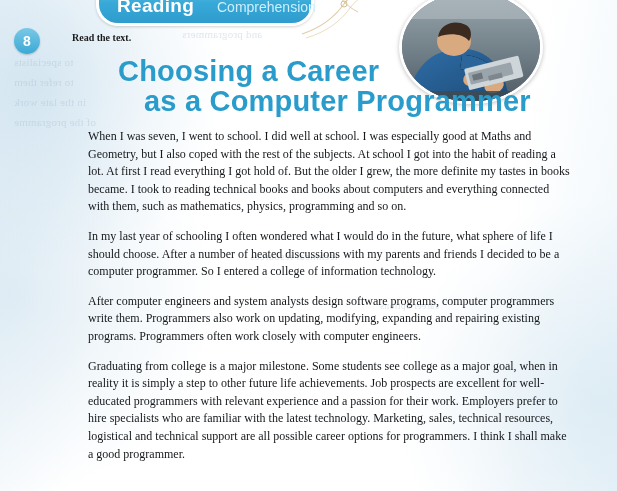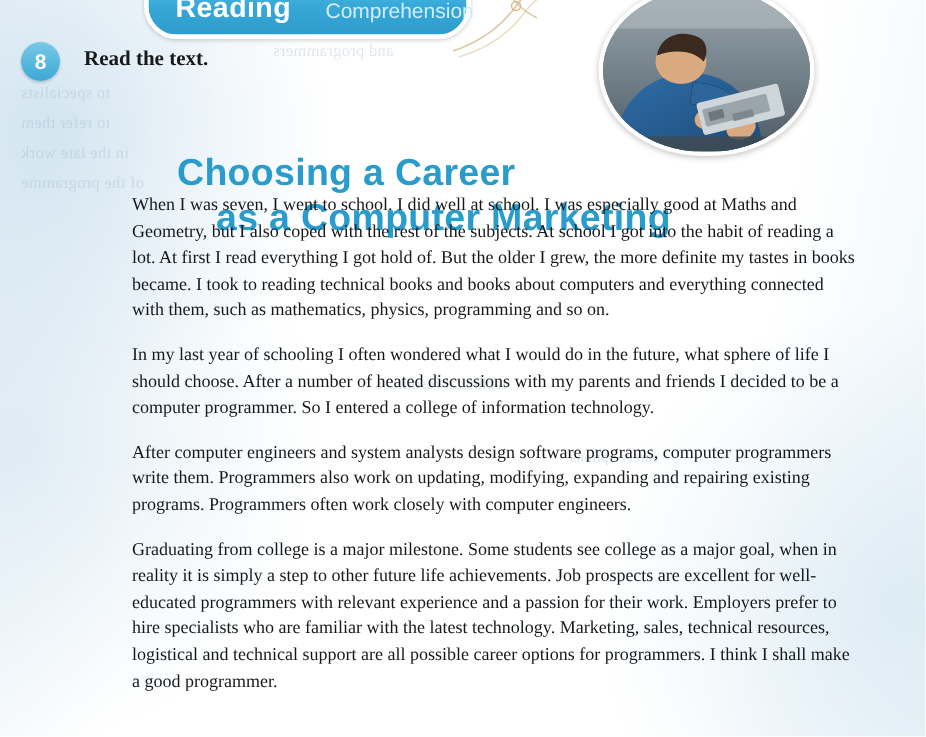--- a/index.html
+++ b/index.html
@@ -114,41 +114,40 @@
     font-family: "Liberation Sans", sans-serif;
     font-weight: bold;
     font-size: 14px;
     display: flex;
     align-items: center;
     justify-content: center;
     box-shadow: 0 1px 2px rgba(0,0,0,0.2);
   }
   .ex-instruction {
     position: absolute;
-    left: 56px;
+    left: 72px;
     top: 32px;
     font-family: "Liberation Serif", serif;
     font-weight: bold;
-    font-size: 14px;
+    font-size: 10px;
     color: #1a1a1a;
   }
 
   
   .title {
     position: absolute;
     left: 118px;
     top: 56px;
     width: 430px;
     color: #2a9ccb;
     font-family: "Liberation Sans", sans-serif;
     font-weight: bold;
-    font-size: 25px;
+    font-size: 29px;
     line-height: 30px;
     letter-spacing: 0.2px;
-    margin-top: 44px;
   }
   .title .l2 {
     display: block;
     padding-left: 26px;
   }
 
   
   .article {
     position: absolute;
     left: 88px;
@@ -223,21 +222,21 @@
 
       <rect x="0" y="98" width="138" height="10" fill="#3f4a51" opacity="0.85"></rect>
     </svg>
   </div>
 
   <div class="ex-num">8</div>
   <div class="ex-instruction">Read the text.</div>
 
   <div class="title">
     <span>Choosing a Career</span>
-    <span class="l2">as a Computer Marketing</span>
+    <span class="l2">as a Computer Programmer</span>
   </div>
 
   <div class="article">
     <p>When I was seven, I went to school. I did well at school. I was especially good at Maths and Geometry, but I also coped with the rest of the subjects. At school I got into the habit of reading a lot. At first I read everything I got hold of. But the older I grew, the more definite my tastes in books became. I took to reading technical books and books about computers and everything connected with them, such as mathematics, physics, programming and so on.</p>
     <p>In my last year of schooling I often wondered what I would do in the future, what sphere of life I should choose. After a number of heated discussions with my parents and friends I decided to be a computer programmer. So I entered a college of information technology.</p>
     <p>After computer engineers and system analysts design software programs, computer programmers write them. Programmers also work on updating, modifying, expanding and repairing existing programs. Programmers often work closely with computer engineers.</p>
     <p>Graduating from college is a major milestone. Some students see college as a major goal, when in reality it is simply a step to other future life achievements. Job prospects are excellent for well-educated programmers with relevant experience and a passion for their work. Employers prefer to hire specialists who are familiar with the latest technology. Marketing, sales, technical resources, logistical and technical support are all possible career options for programmers. I think I shall make a good programmer.</p>
   </div>
 
 </div>

